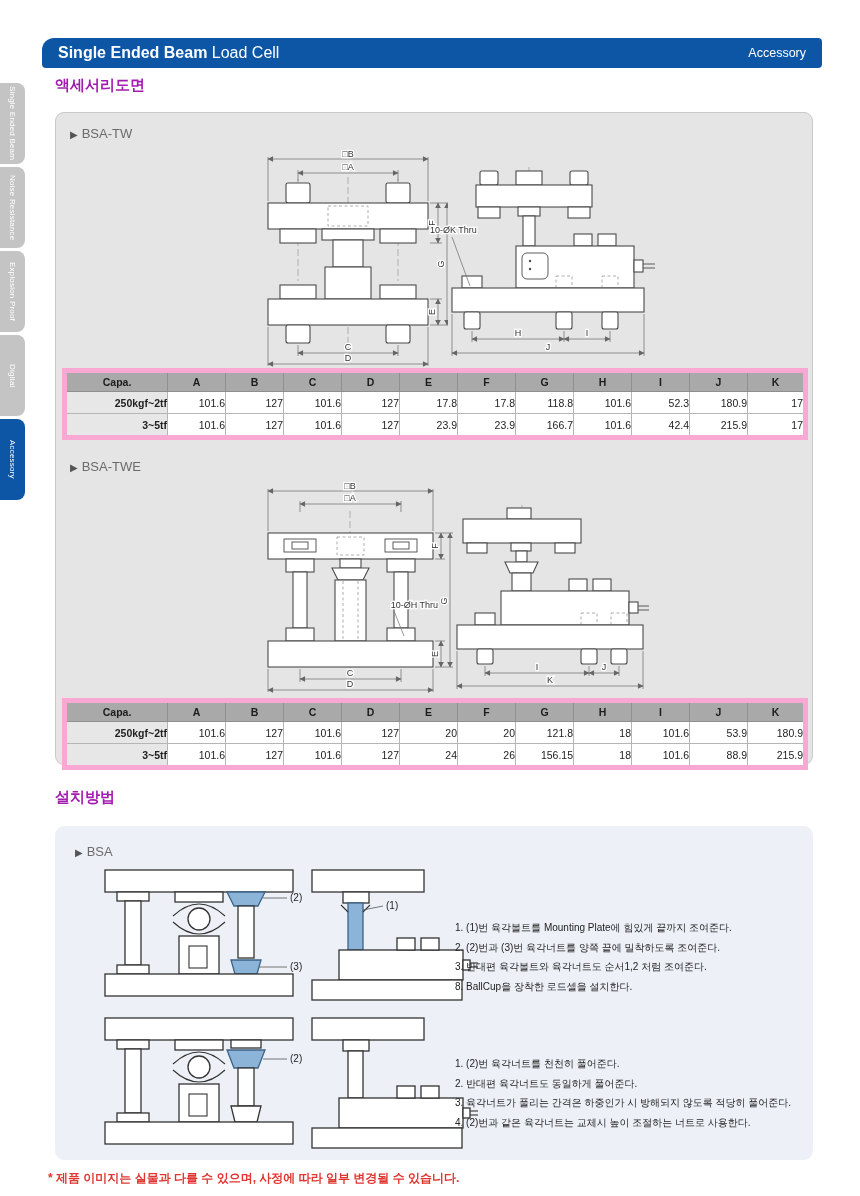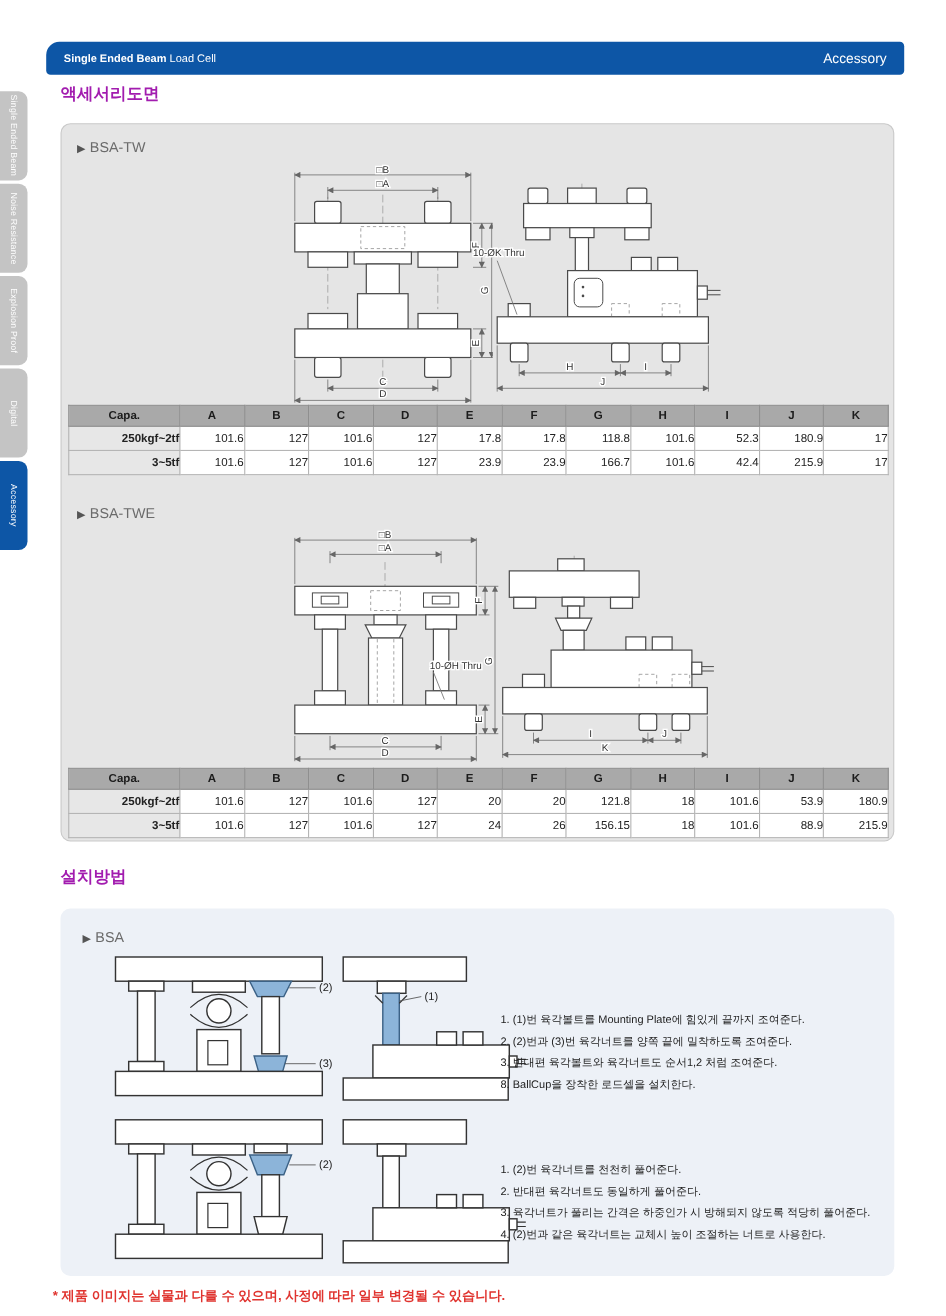--- a/index.html
+++ b/index.html
@@ -4,21 +4,21 @@
 <style>
   html,body{margin:0;padding:0;background:#fff;}
   .page{position:relative;width:860px;height:1196px;background:#fff;
         font-family:"Liberation Sans","DejaVu Sans",sans-serif;overflow:hidden;}
 
   
   .topbar{position:absolute;left:42px;top:38px;width:780px;height:30px;
           background:#0d56a6;border-radius:12px 4px 4px 4px;
           display:flex;align-items:center;justify-content:space-between;
           padding:0 16px;box-sizing:border-box;color:#fff;}
-  .topbar .tl{font-size:10px;}
+  .topbar .tl{font-size:16px;}
   .topbar .tl b{font-weight:bold;}
   .topbar .tr{font-size:12.5px;}
 
   
   .side-tab{position:absolute;left:0;width:25px;height:81px;background:#c4c4c4;
             border-radius:0 8px 8px 0;color:#fff;display:flex;align-items:center;
             justify-content:center;writing-mode:vertical-rl;font-size:8px;
             letter-spacing:.2px;overflow:hidden;}
   .side-tab.active{background:#0d56a6;}
 
@@ -29,21 +29,21 @@
   .box2{position:absolute;left:55px;top:826px;width:758px;height:334px;
         background:#edf1f7;border-radius:9px;box-sizing:border-box;}
 
   .model-label{position:absolute;font-size:13px;color:#6b6b6b;}
   .model-label .arr{color:#555;font-size:10px;margin-right:4px;}
 
   .draw{position:absolute;}
 
   
   table.dim-table{position:absolute;left:6px;width:746px;border-collapse:collapse;
-        table-layout:fixed;font-size:10.5px;color:#222;border:1px solid #f9a8d4;}
+        table-layout:fixed;font-size:10.5px;color:#222;border:5px solid #f9a8d4;}
   table.dim-table th{background:#a9a9a9;color:#1c1c1c;font-weight:bold;height:18px;
         border:1px solid #8f8f8f;padding:0;}
   table.dim-table td{background:#fff;height:21px;text-align:right;
         border:1px solid #b5b5b5;padding:0;}
   table.dim-table th:first-child{width:100px;}
   table.dim-table td:first-child{background:#e7e7e7;font-weight:bold;}
 
   
   svg .ln{fill:#fff;stroke:#4a4a4a;stroke-width:1.1;}
   svg .lnthin{stroke:#4a4a4a;stroke-width:0.9;fill:none;}

